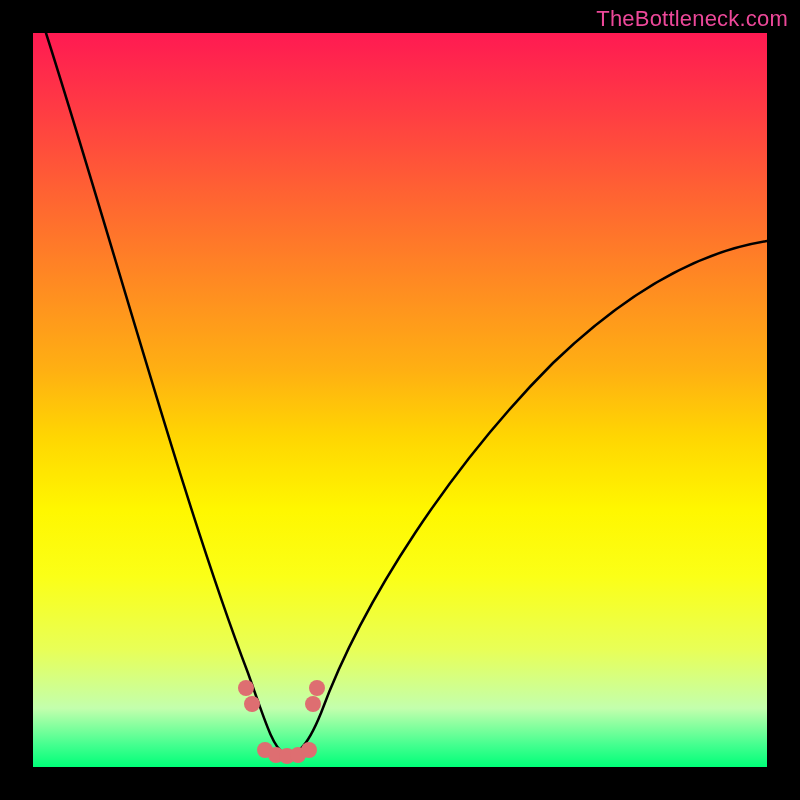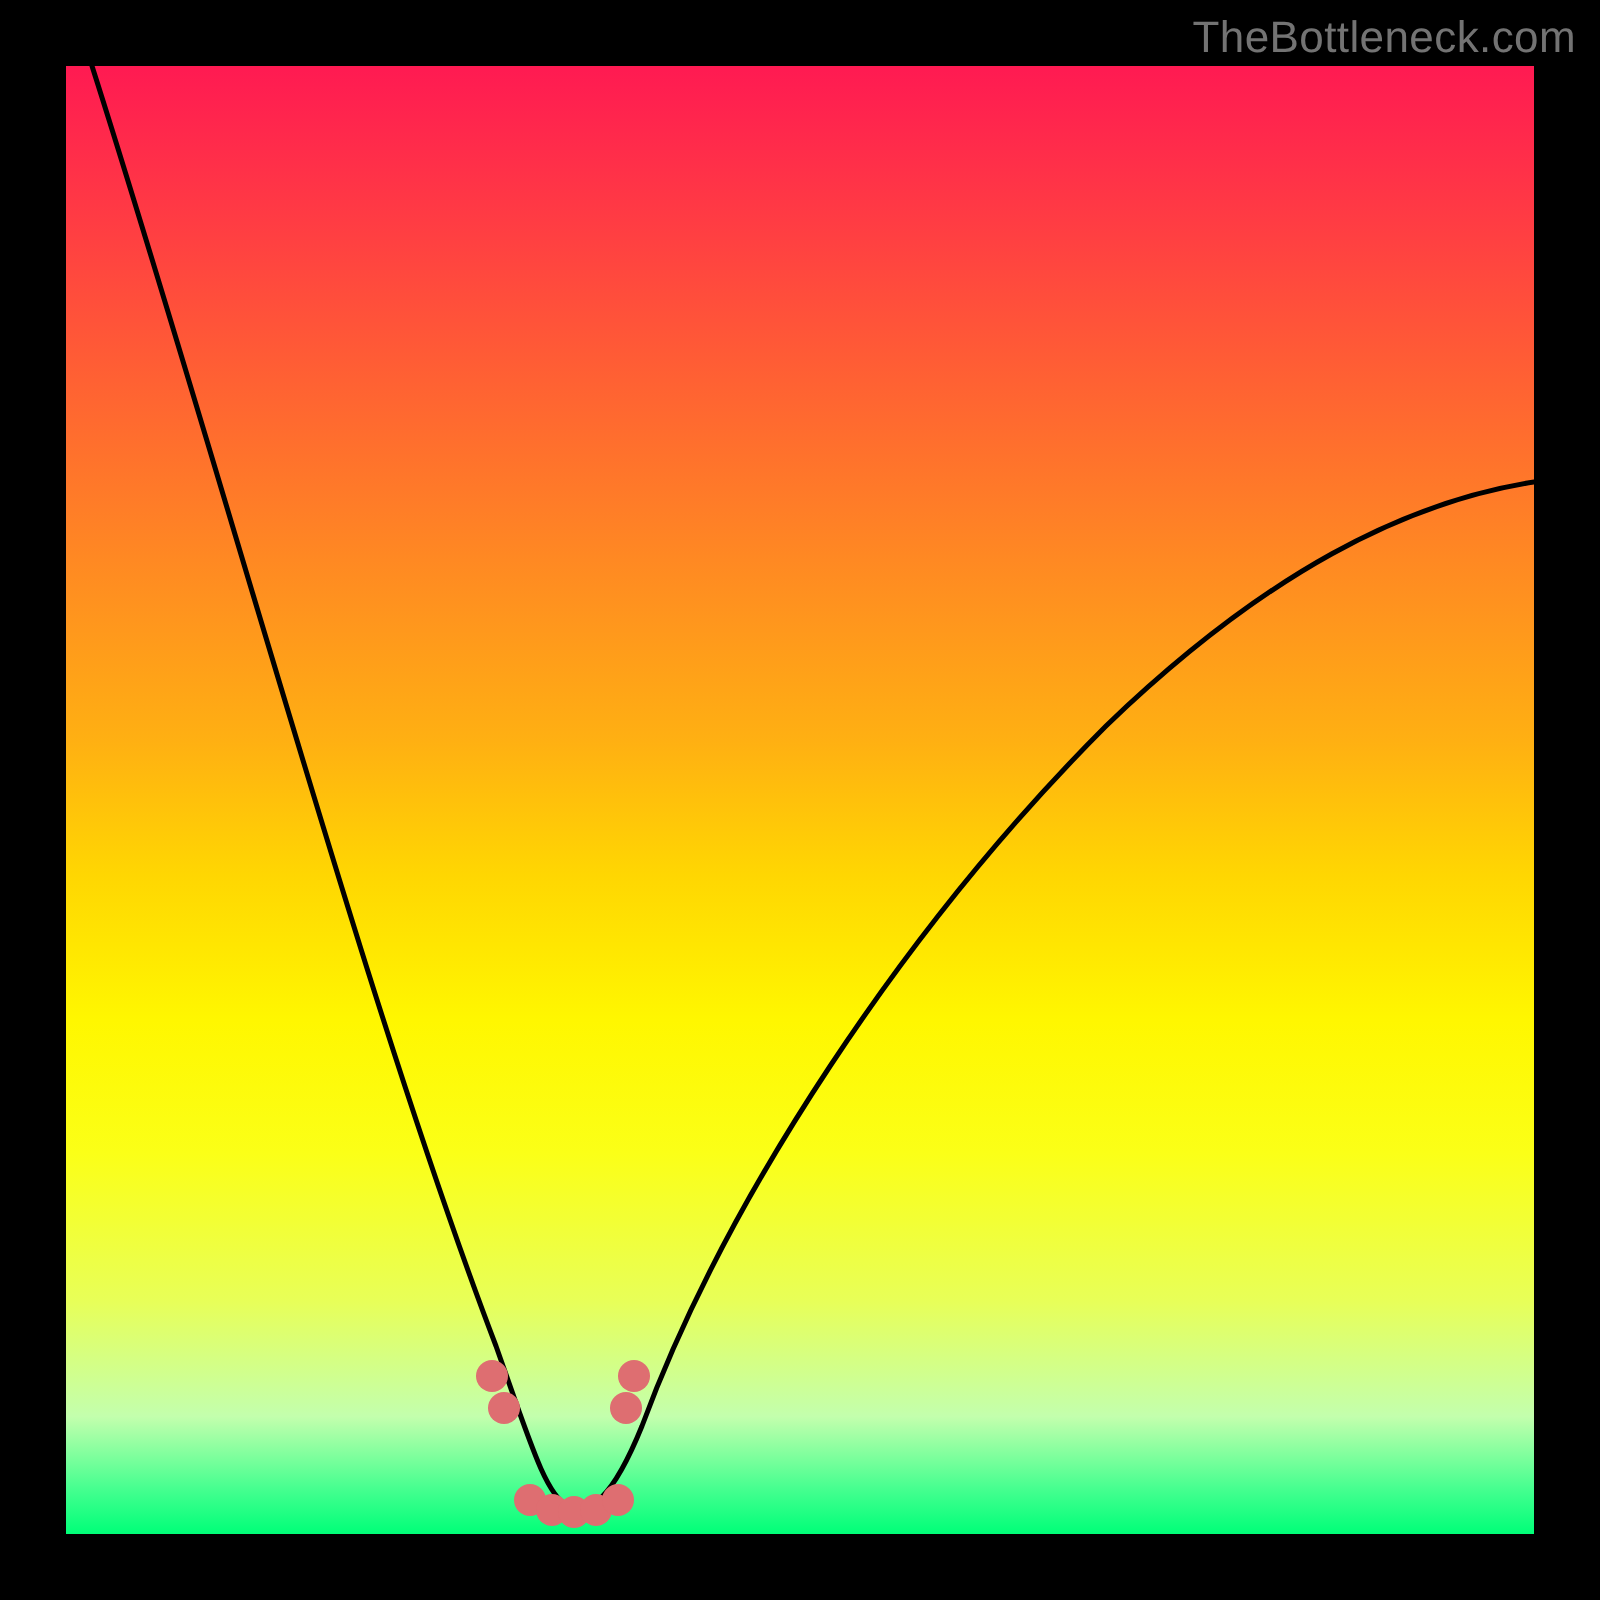--- a/index.html
+++ b/index.html
@@ -54,21 +54,21 @@
     left: 0;
     top: 0;
     width: 734px;
     height: 734px;
     pointer-events: none;
   }
   .watermark {
     position: absolute;
     top: 6px;
     right: 12px;
-    color: #737373;
+    color: #ec4899;
     font-size: 22px;
     letter-spacing: 0.2px;
     font-weight: 400;
   }
 </style>
 </head>
 <body>
 
 <div class="frame">
   <div class="plot-area">

